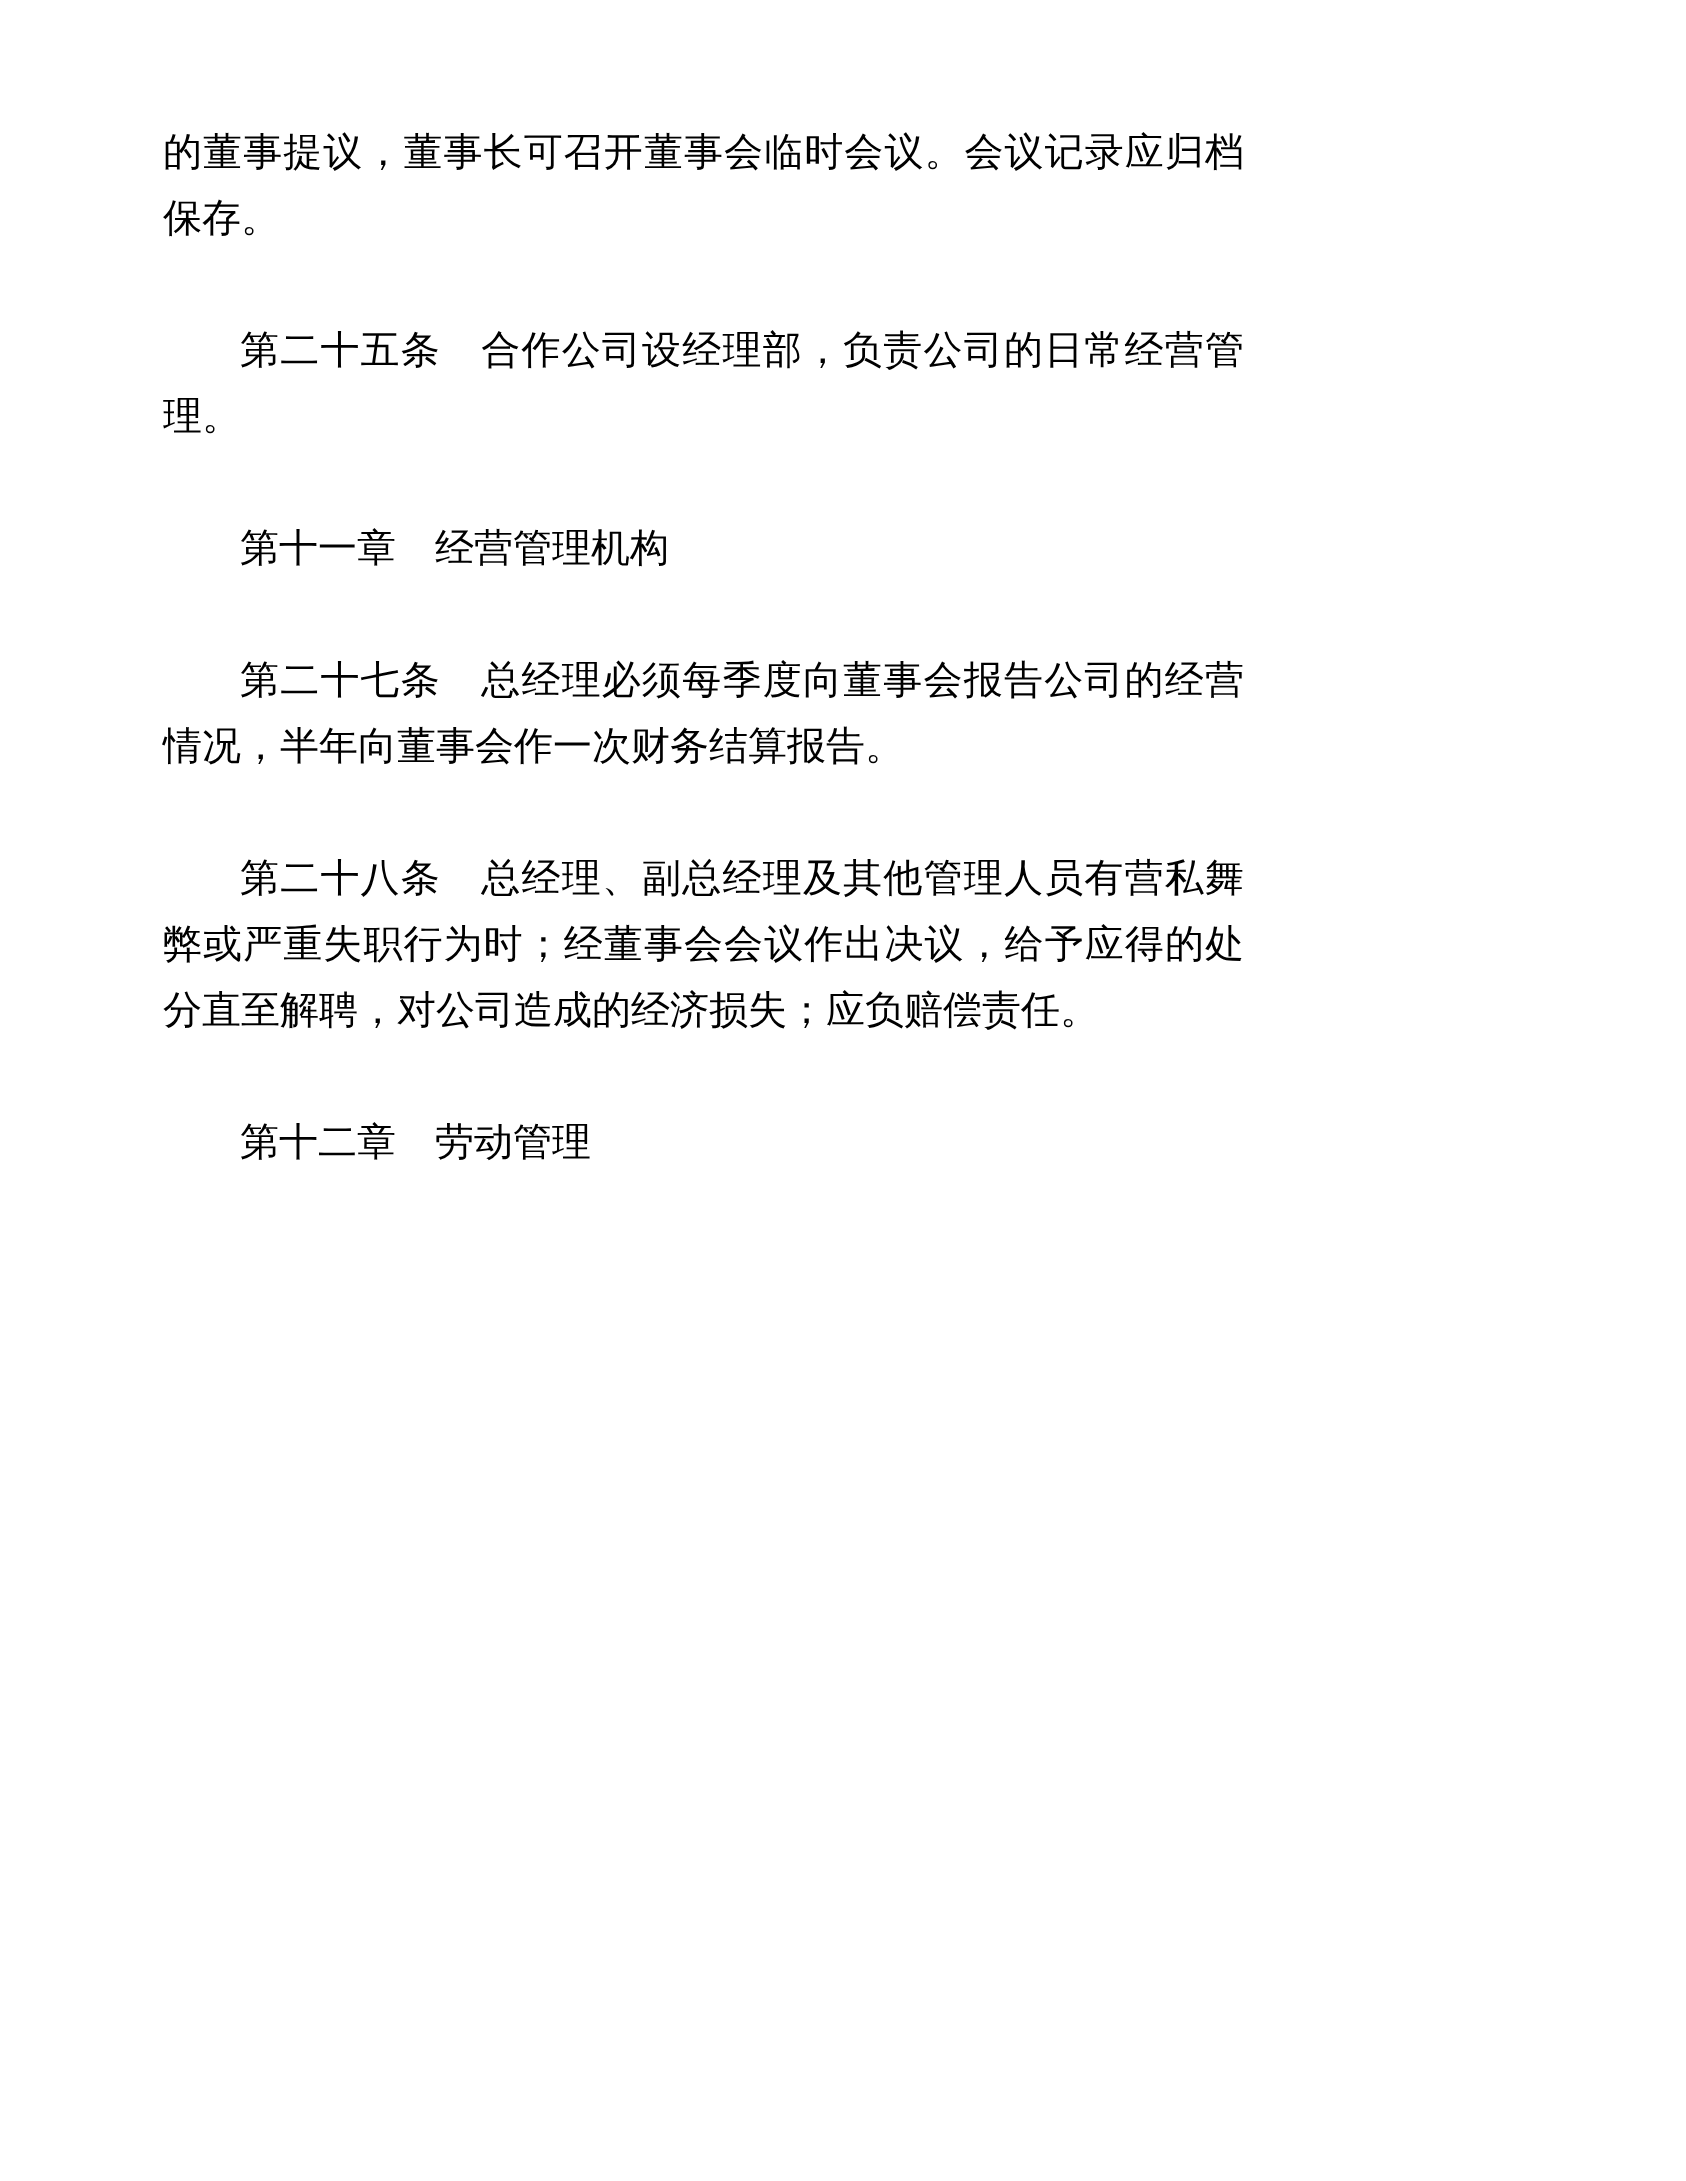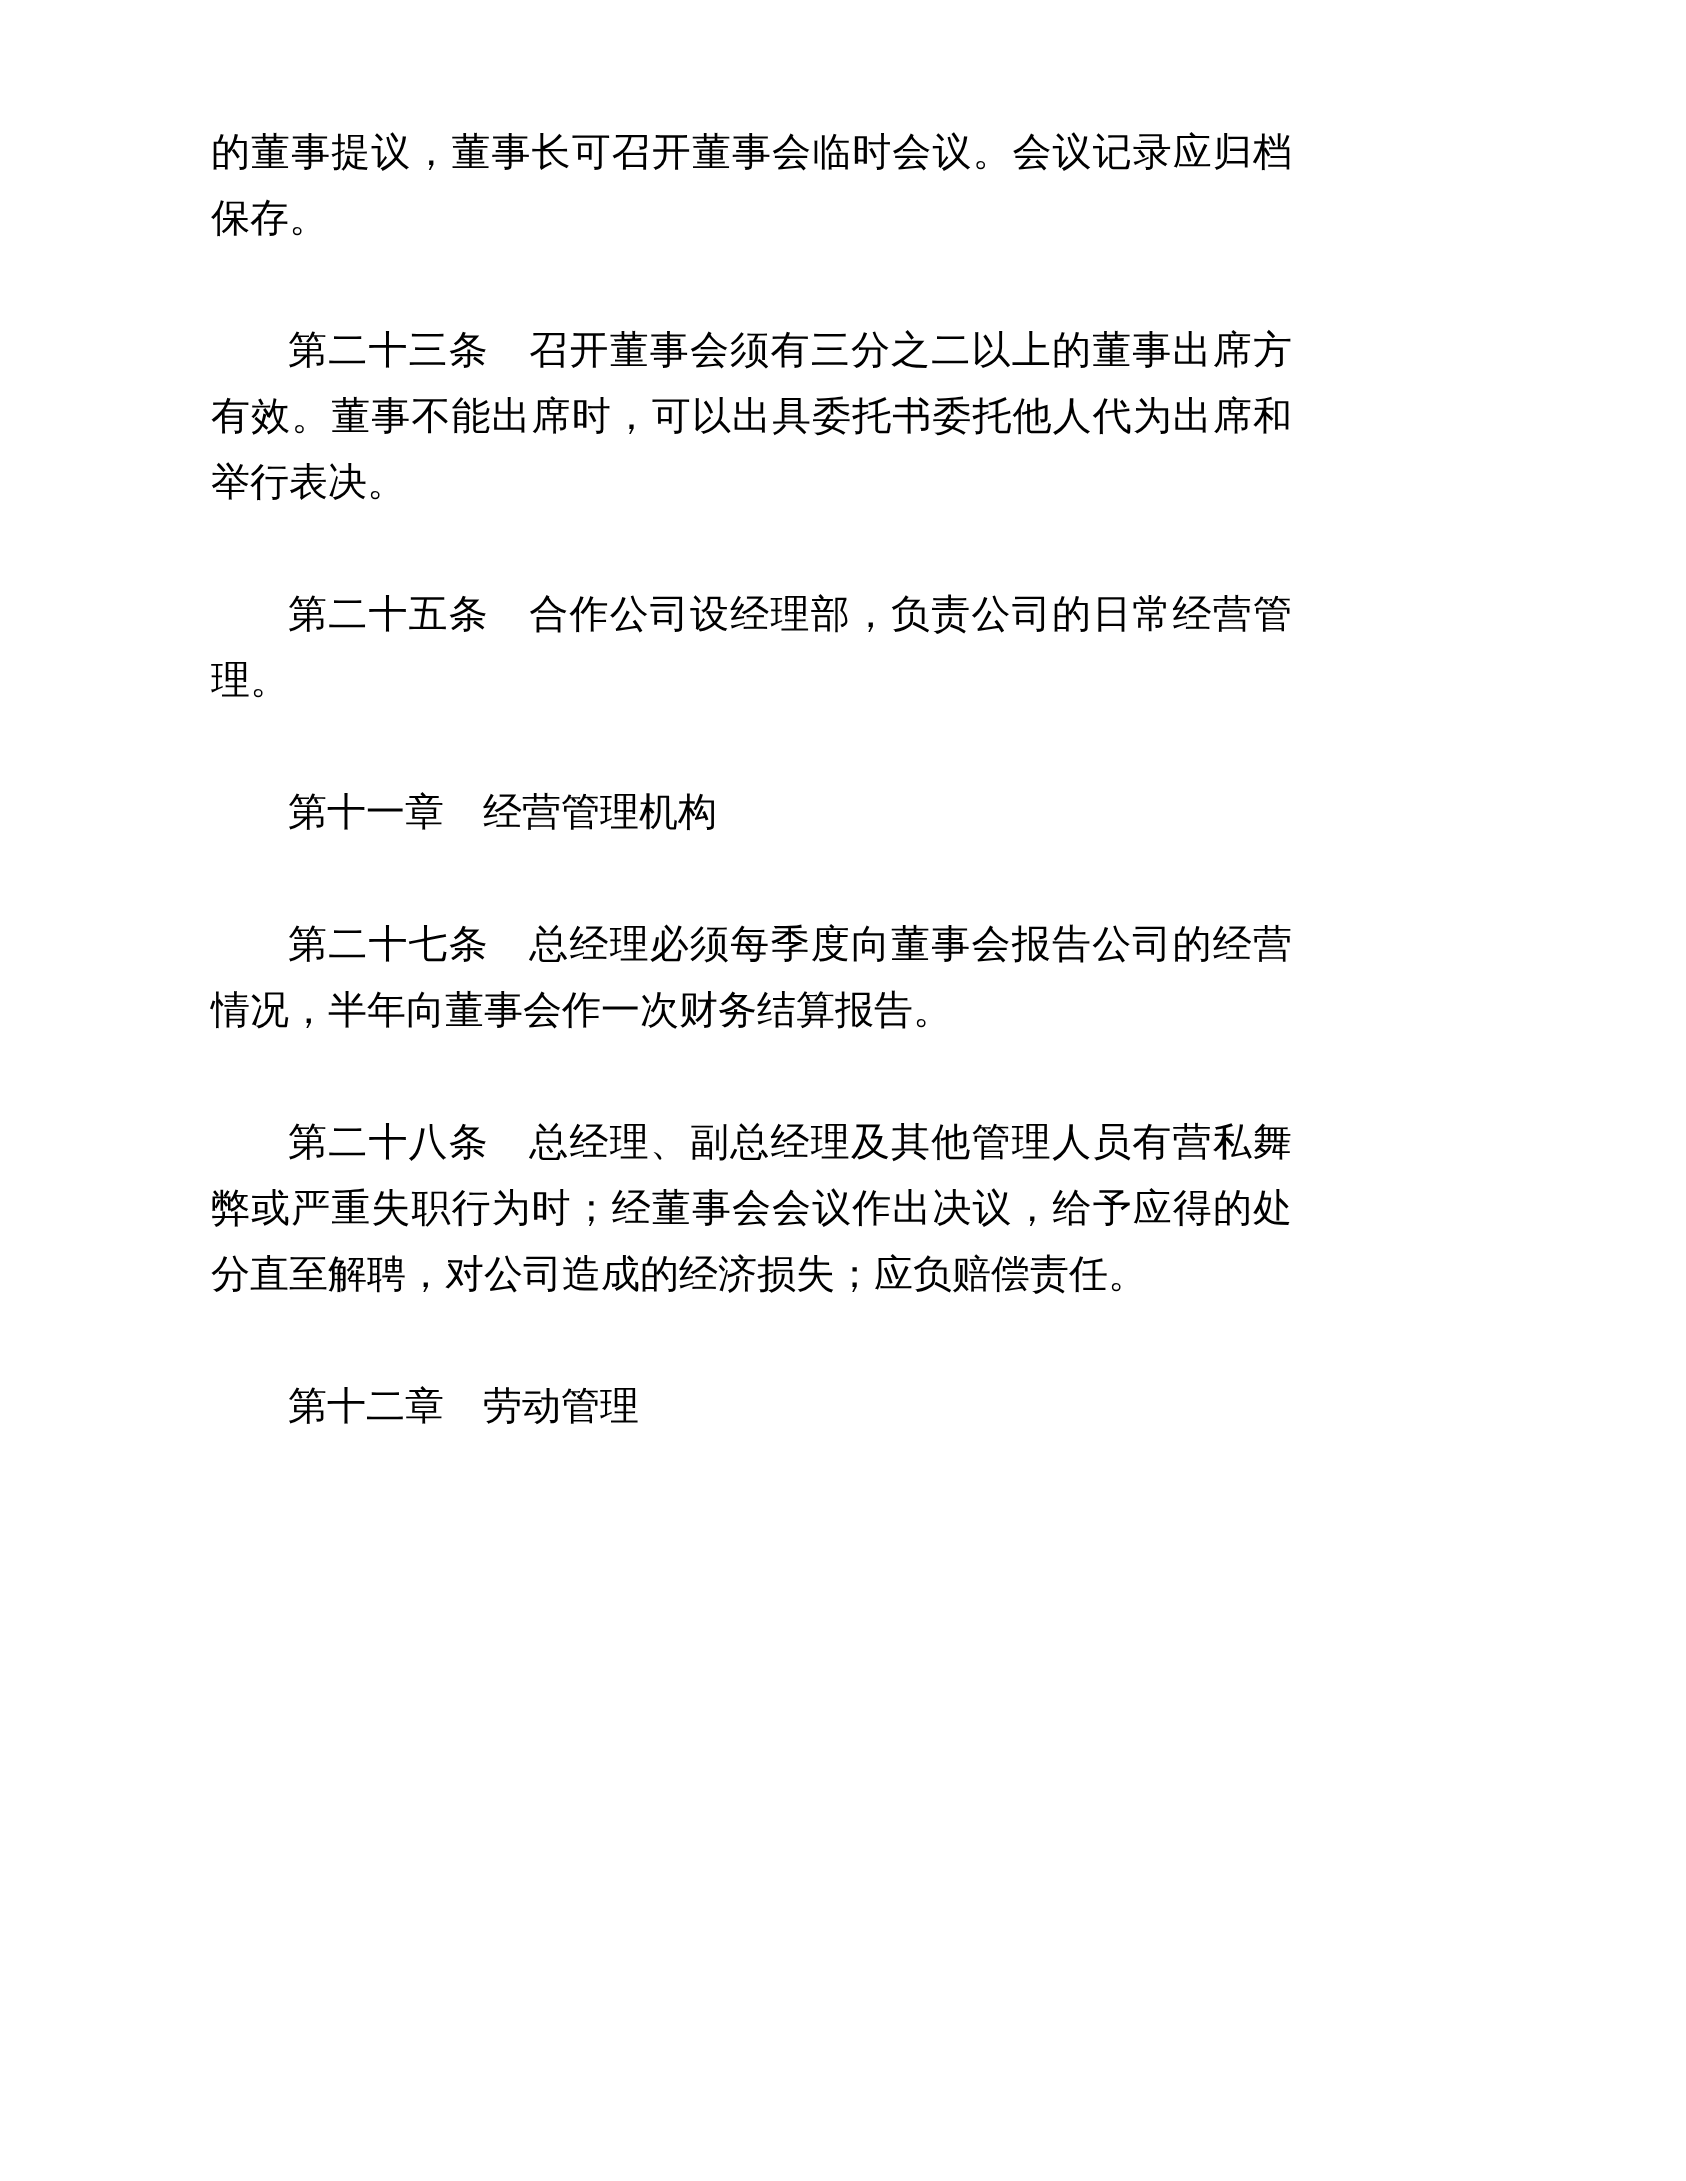--- a/index.html
+++ b/index.html
@@ -12,41 +12,39 @@
     box-sizing: border-box;
     width: 1406px;
     height: 2182px;
     background: #ffffff;
     color: #000000;
     padding: 119px 162px 0 163px;
     font-family: "Liberation Serif", "DejaVu Serif", serif;
     font-size: 39px;
     line-height: 66px;
     overflow: hidden;
-    margin-left: 48px;
   }
   .para {
     margin: 66px 0 0 0;
     text-align: justify;
     text-justify: inter-ideograph;
     letter-spacing: 0;
     word-break: break-all;
   }
   .para:first-child {
     margin-top: 0;
   }
   .para.indent {
     text-indent: 77px;
   }
 </style>
 </head>
 <body>
 
 <div class="page">
   <p class="para">的董事提议，董事长可召开董事会临时会议。会议记录应归档保存。</p>
-  <p class="para indent">第二十三条　召开董事会须有三分之二以上的董事出席方有效。董事不能出席时，可以出具委托书委托他人代为出席和举行表决。</p>
   <p class="para indent">第二十五条　合作公司设经理部，负责公司的日常经营管理。</p>
   <p class="para indent">第十一章　经营管理机构</p>
   <p class="para indent">第二十七条　总经理必须每季度向董事会报告公司的经营情况，半年向董事会作一次财务结算报告。</p>
   <p class="para indent">第二十八条　总经理、副总经理及其他管理人员有营私舞弊或严重失职行为时；经董事会会议作出决议，给予应得的处分直至解聘，对公司造成的经济损失；应负赔偿责任。</p>
   <p class="para indent">第十二章　劳动管理</p>
 </div>
 
 
 </body></html>

